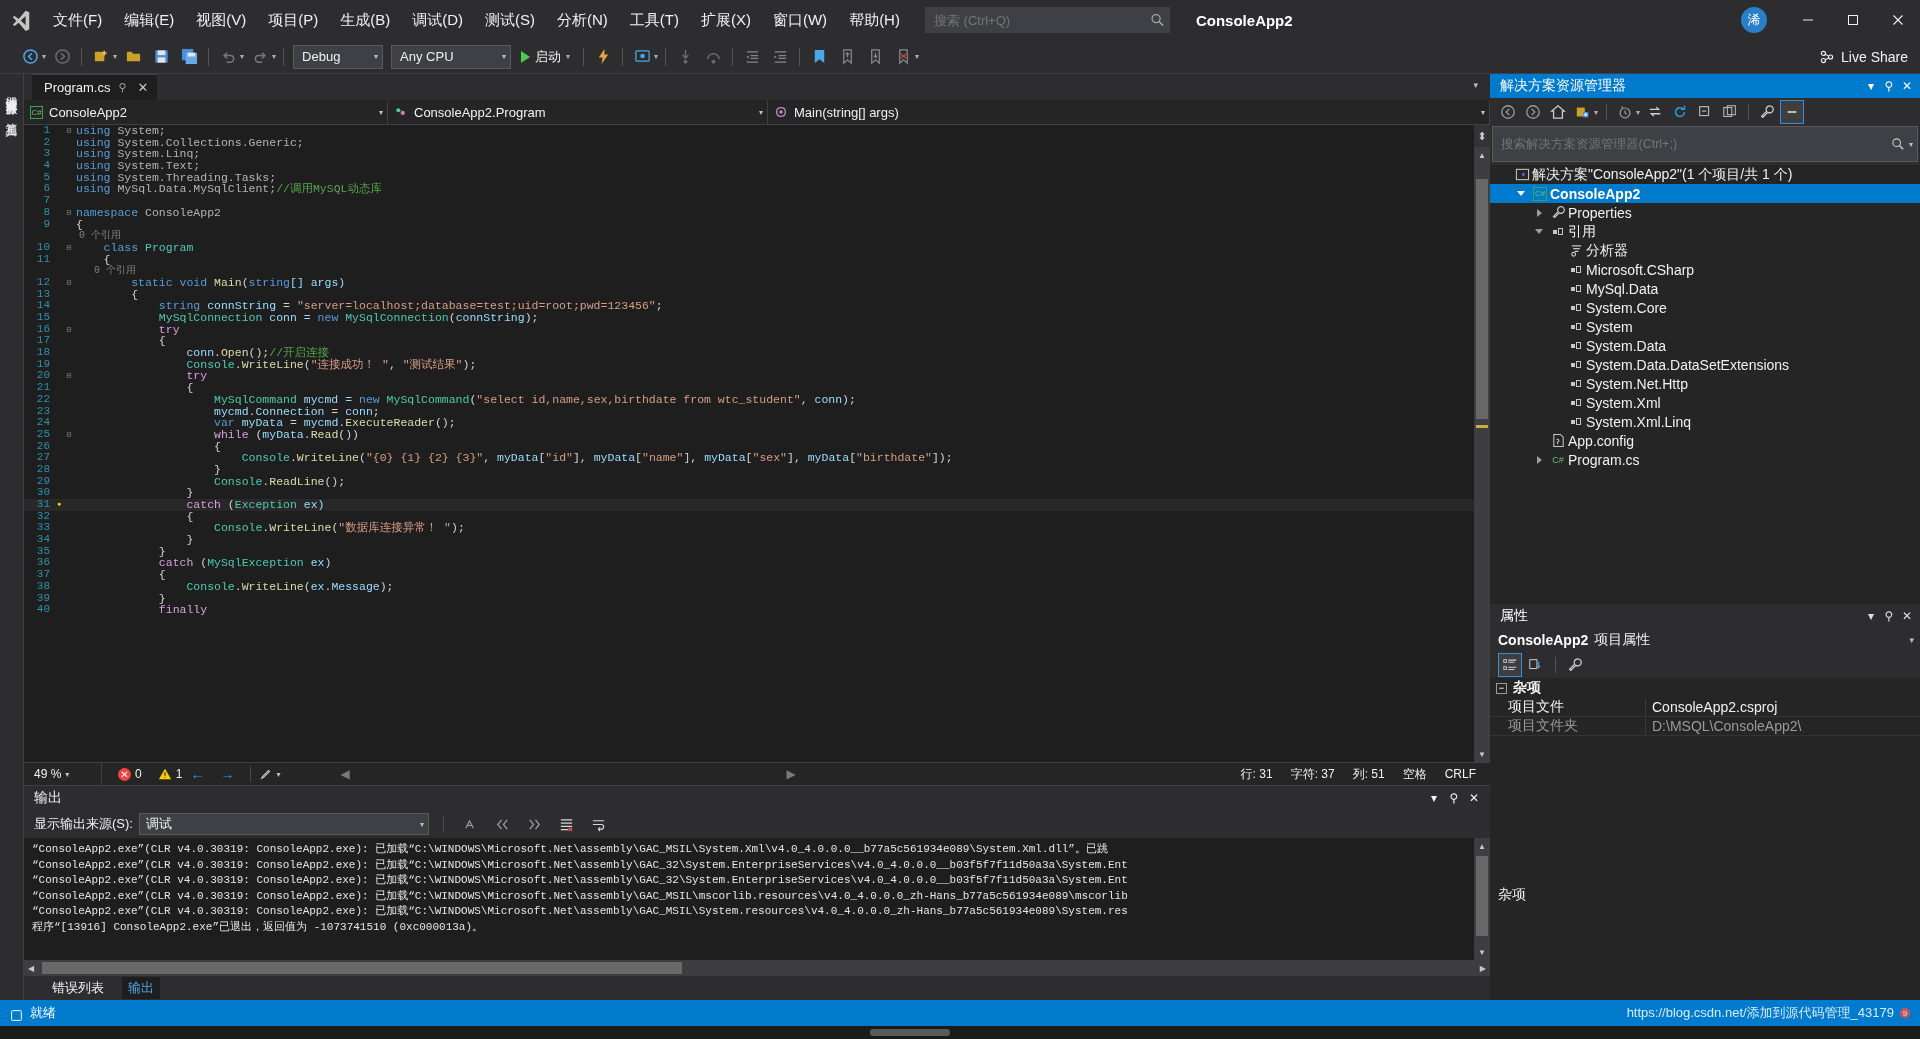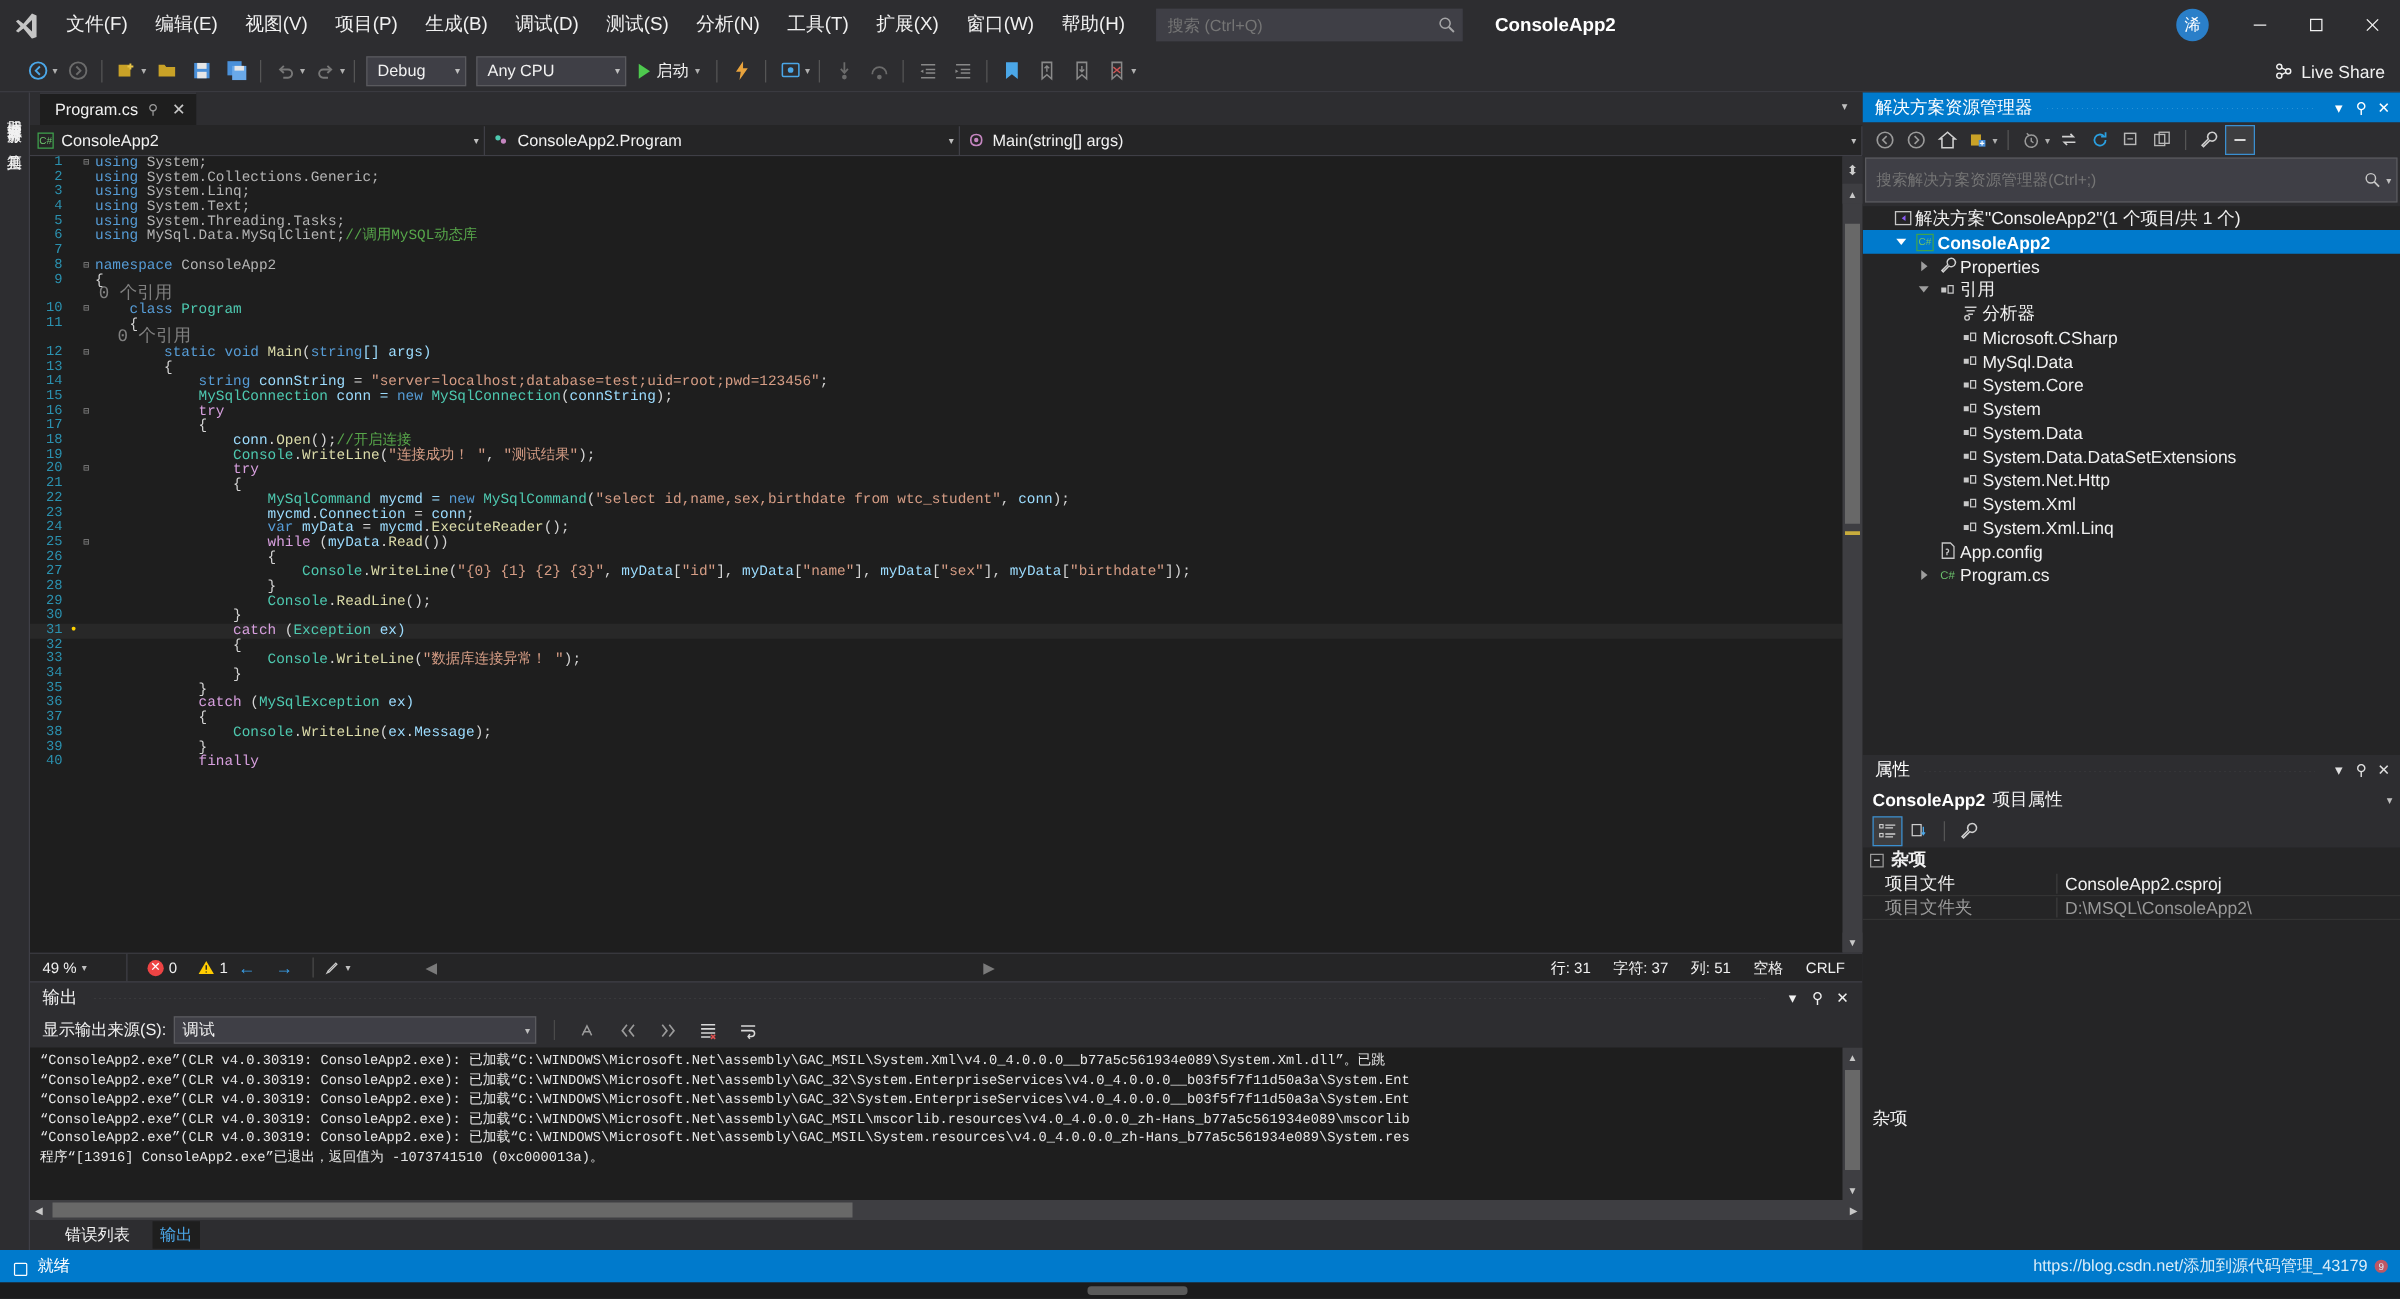--- a/index.html
+++ b/index.html
@@ -122,21 +122,21 @@
     font-family: "Liberation Mono", "DejaVu Sans Mono", monospace; font-size: 11.5px;
   }
   .code-line { height: 11.7px; display: flex; align-items: center; white-space: pre; line-height: 11.7px; }
   .ln {
     width: 30px; text-align: right; color: #2b91af; flex: 0 0 30px; padding-right: 4px;
     font-size: 11px; user-select: none;
   }
   .bulb { width: 10px; flex: 0 0 10px; text-align: center; font-size: 9px; color: #ffd300; }
   .fold { width: 10px; flex: 0 0 10px; text-align: center; color: #8a8a8a; font-size: 8px; }
   .ctext { padding-left: 2px; }
-  .ref-line { height: 11.7px; line-height: 11.7px; display: flex; color: #808080; font-size: 14px; }
+  .ref-line { height: 11.7px; line-height: 11.7px; display: flex; color: #808080; font-size: 10px; }
   .ref-line .rl-pad { width: 40px; flex: 0 0 40px; }
   .hl-row { background: #282828; }
 
   
   .k  { color: #569cd6; }   
   .kc { color: #d8a0df; }   
   .t  { color: #4ec9b0; }   
   .s  { color: #d69d85; }   
   .c  { color: #57a64a; }   
   .n  { color: #b4b4b4; }   
@@ -358,21 +358,21 @@
     </div>
     <span class="tb-caret">▾</span>
     <div class="tb-btn">
       <svg width="17" height="17" viewBox="0 0 18 18">
           <path d="M13 8H7a3.5 3.5 0 0 0 0 7h4" fill="none" stroke="#777" stroke-width="1.6"></path>
           <path d="M10.5 5l3.2 3-3.2 3" fill="none" stroke="#777" stroke-width="1.6"></path>
         </svg>
     </div>
     <span class="tb-caret">▾</span>
     <div class="tb-sep"></div>
-    <div class="combo" style="width:80px">
+    <div class="combo" style="width:90px">
       <span class="cv">Debug</span>
       <span class="cc">▾</span>
     </div>
     <div class="combo" style="width:120px">
       <span class="cv">Any CPU</span>
       <span class="cc">▾</span>
     </div>
     <div class="run-btn">
       <span class="tri-play"></span>
       <span>启动</span>

